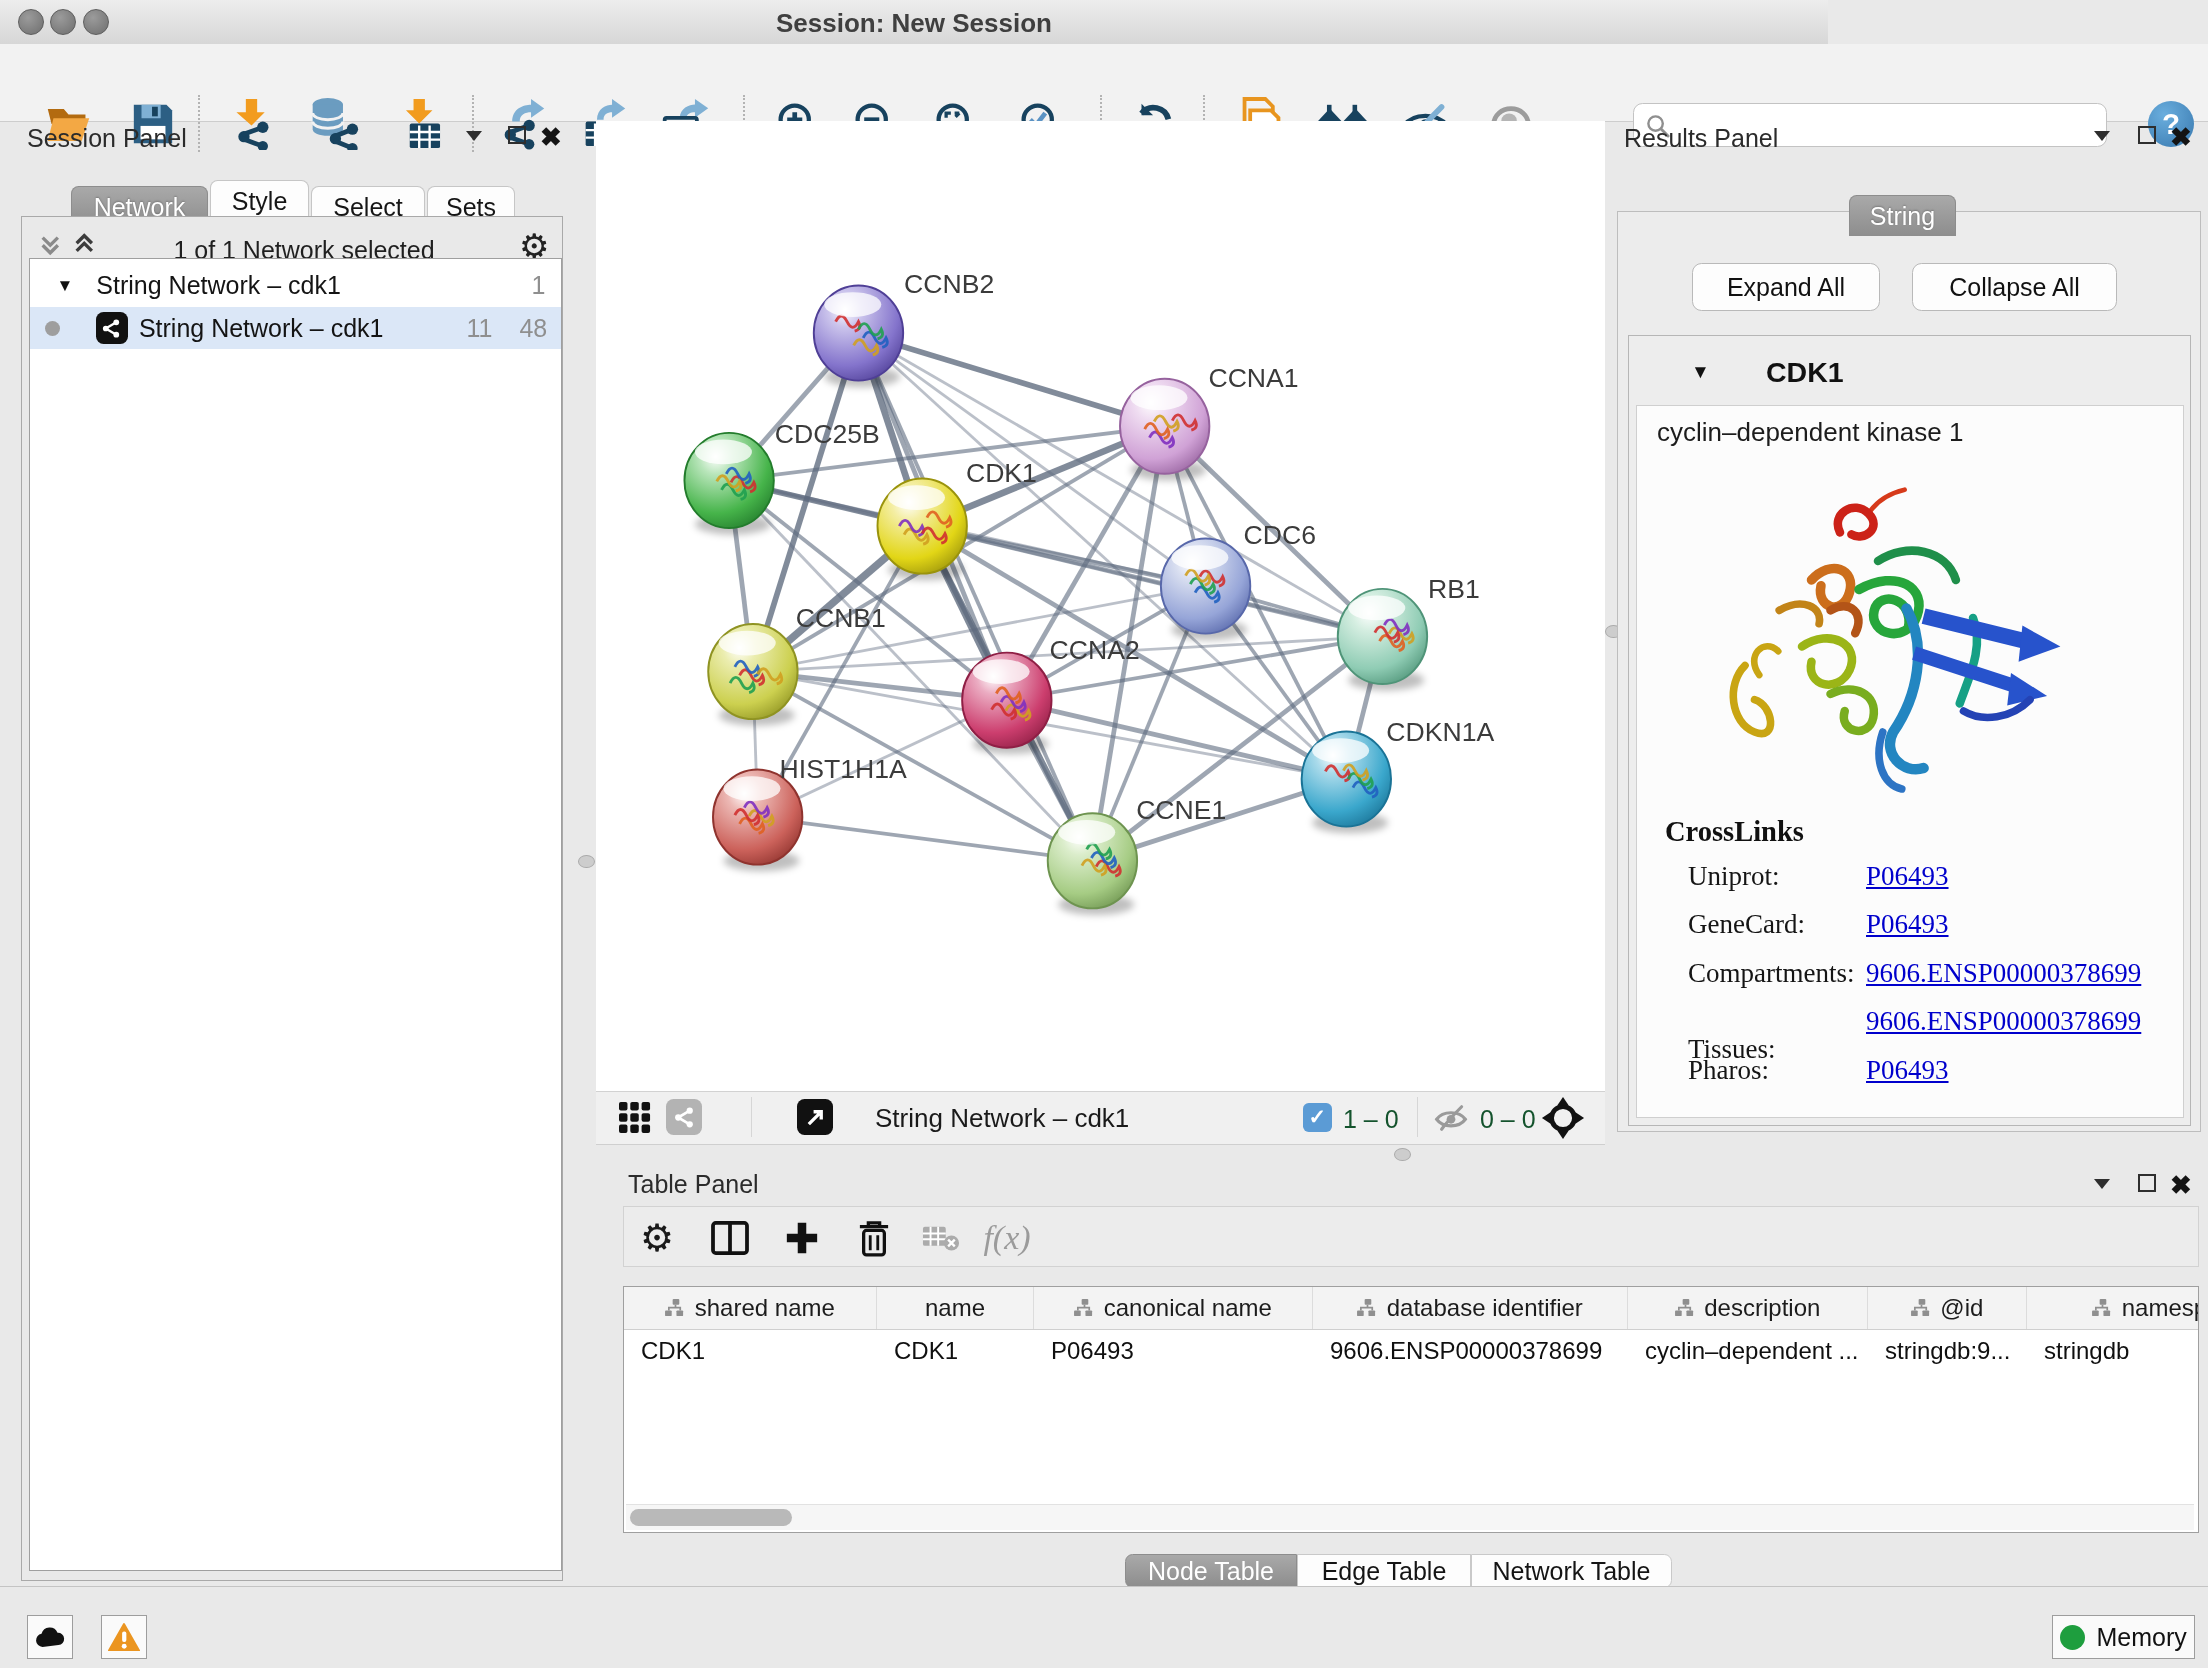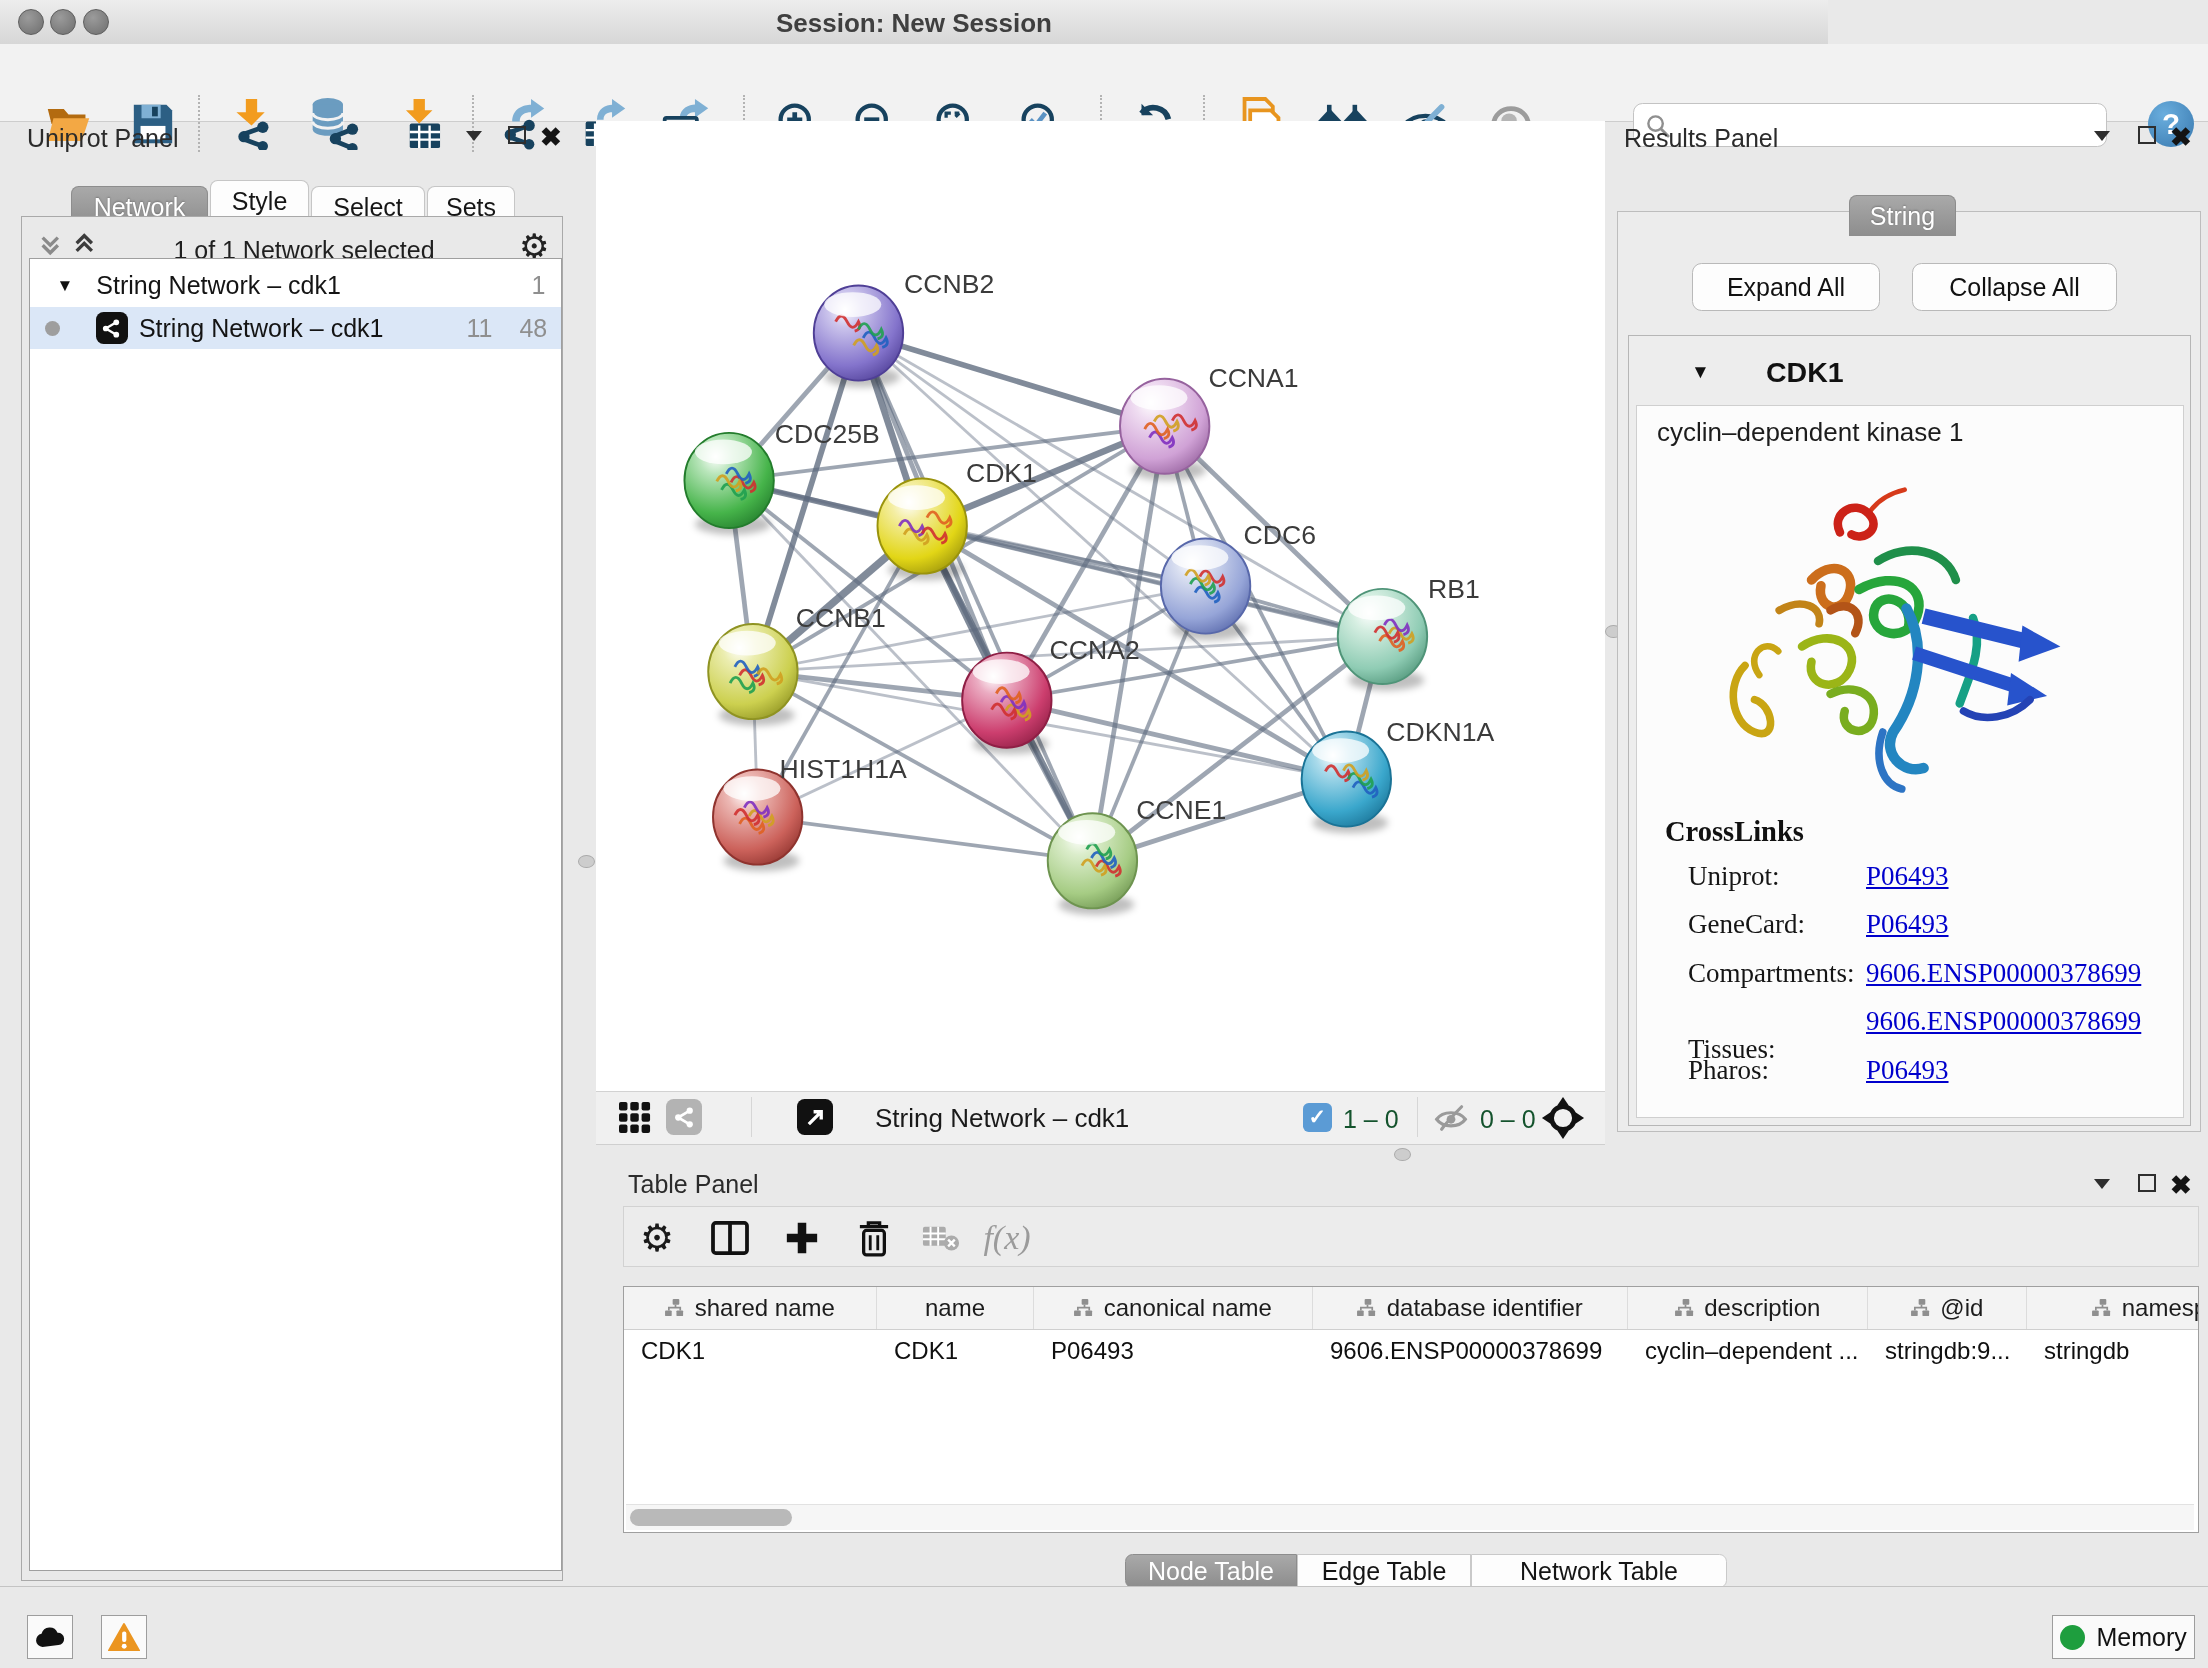--- a/index.html
+++ b/index.html
@@ -269,21 +269,21 @@
 
     <div id="searchfield">
       <svg width="25" height="25" viewBox="0 0 26 26">
           <circle cx="11" cy="11" r="7.5" fill="none" stroke="#8f8f8f" stroke-width="2.5"></circle>
           <path d="M17 17 L24 24" stroke="#8f8f8f" stroke-width="3" stroke-linecap="round"></path>
         </svg>
     </div>
     <div id="helpbtn">?</div>
   </div>
 
-  <div class="abs panel-title" style="left:27px;top:124px">Uniprot Panel</div>
+  <div class="abs panel-title" style="left:27px;top:124px">Session Panel</div>
   <div class="abs ph-tri" style="left:466px;top:131px"></div>
   <div class="abs ph-float" style="left:508px;top:126px"></div>
   <div class="abs ph-close" style="left:540px;top:124px">✖</div>
 
   <div class="tab sel" style="left:71px;top:162px;width:137px">Network</div>
   <div class="tab" style="left:210px;top:156px;width:99px">Style</div>
   <div class="tab" style="left:311px;top:162px;width:114px">Select</div>
   <div class="tab" style="left:427px;top:162px;width:88px">Sets</div>
 
   <div id="cp-box" class="abs"></div>
@@ -798,21 +798,21 @@
         <div class="td" style="width: 159px;">stringdb:9...</div>
         <div class="td" style="width: 285px;">stringdb</div>
       </div>
     <div id="tp-scroll">
         <div id="tp-thumb"></div>
       </div>
   </div>
 
   <div class="btab sel" style="left:1125px;width:172px">Node Table</div>
   <div class="btab" style="left:1297px;width:174px">Edge Table</div>
-  <div class="btab last" style="left:1471px;width:256px">Network Table</div>
+  <div class="btab last" style="left:1471px;width:201px">Network Table</div>
 
   <div id="statusbar" class="abs"></div>
   <div class="sbtn" style="left:27px;width:46px">
     <svg width="32" height="23" viewBox="0 0 34 24">
         <path d="M9 22 a7 7 0 0 1 -1 -13.9 A9 9 0 0 1 25 7 a6.5 6.5 0 0 1 1 13 Z" fill="#111"></path>
       </svg>
   </div>
   <div class="sbtn" style="left:101px;width:46px">
     <svg width="32" height="28.5" viewBox="0 0 34 30">
         <path d="M17 1 L33 29 H1 Z" fill="#eb9520" stroke="#eb9520" stroke-width="2" stroke-linejoin="round"></path>

